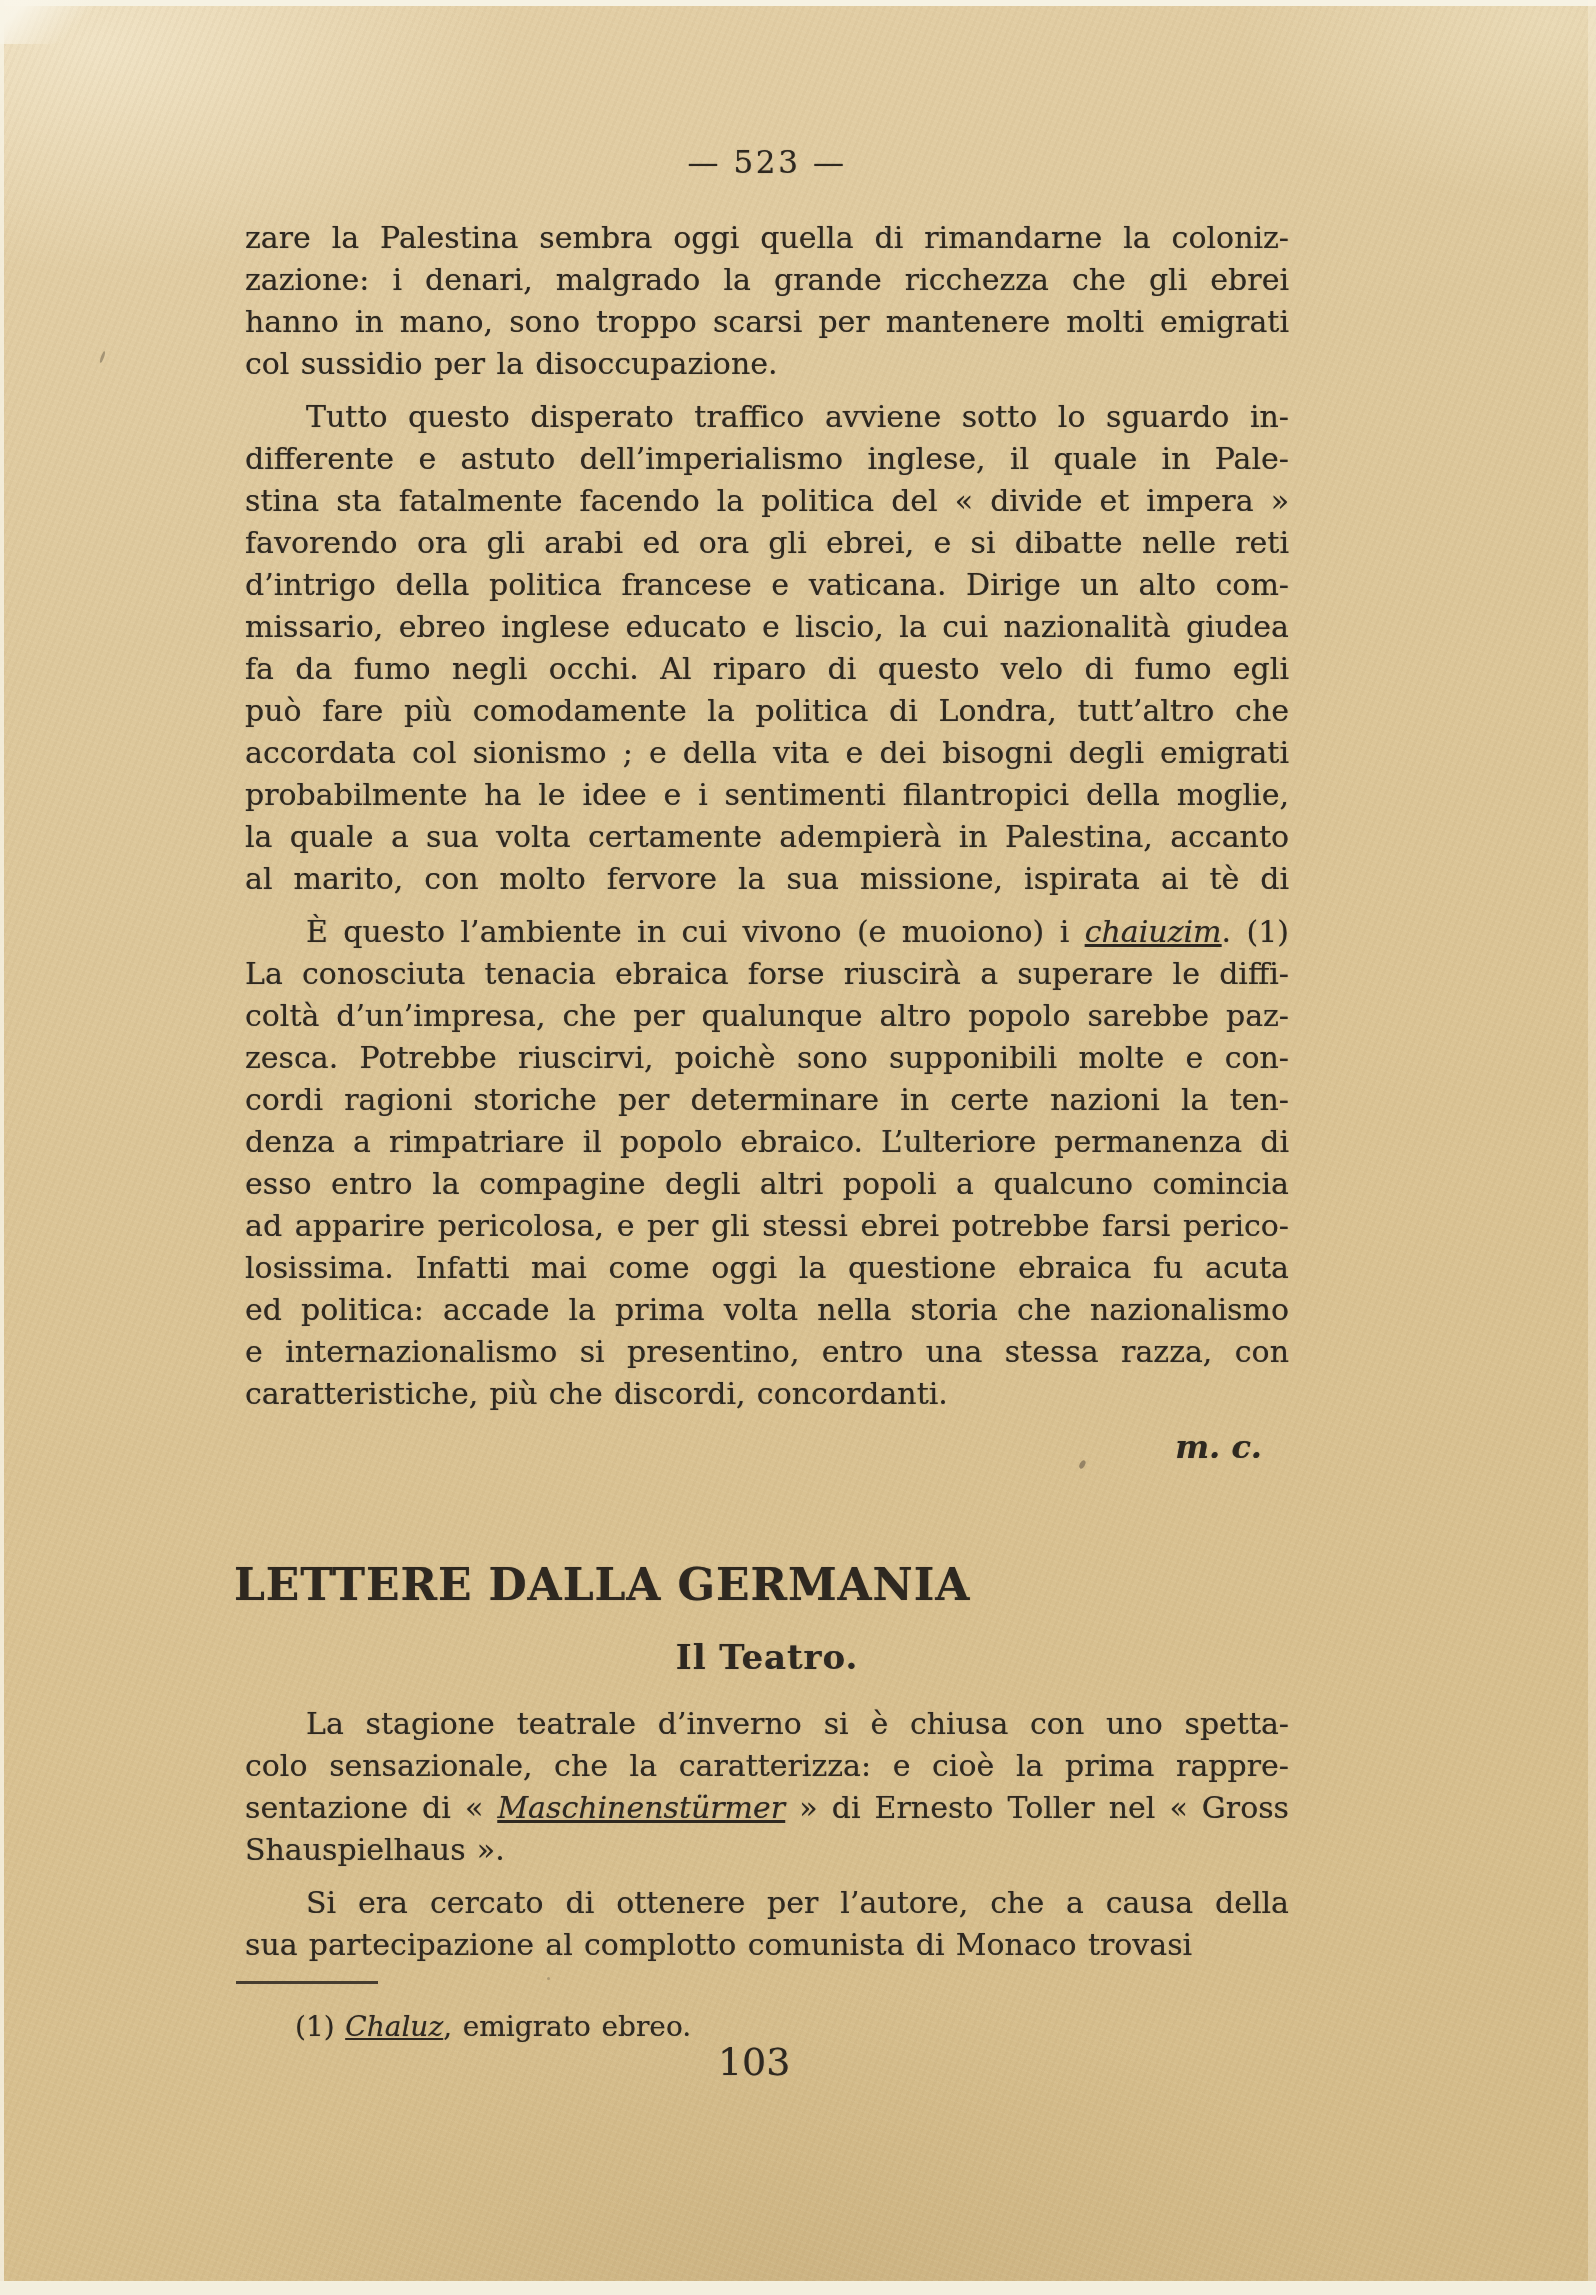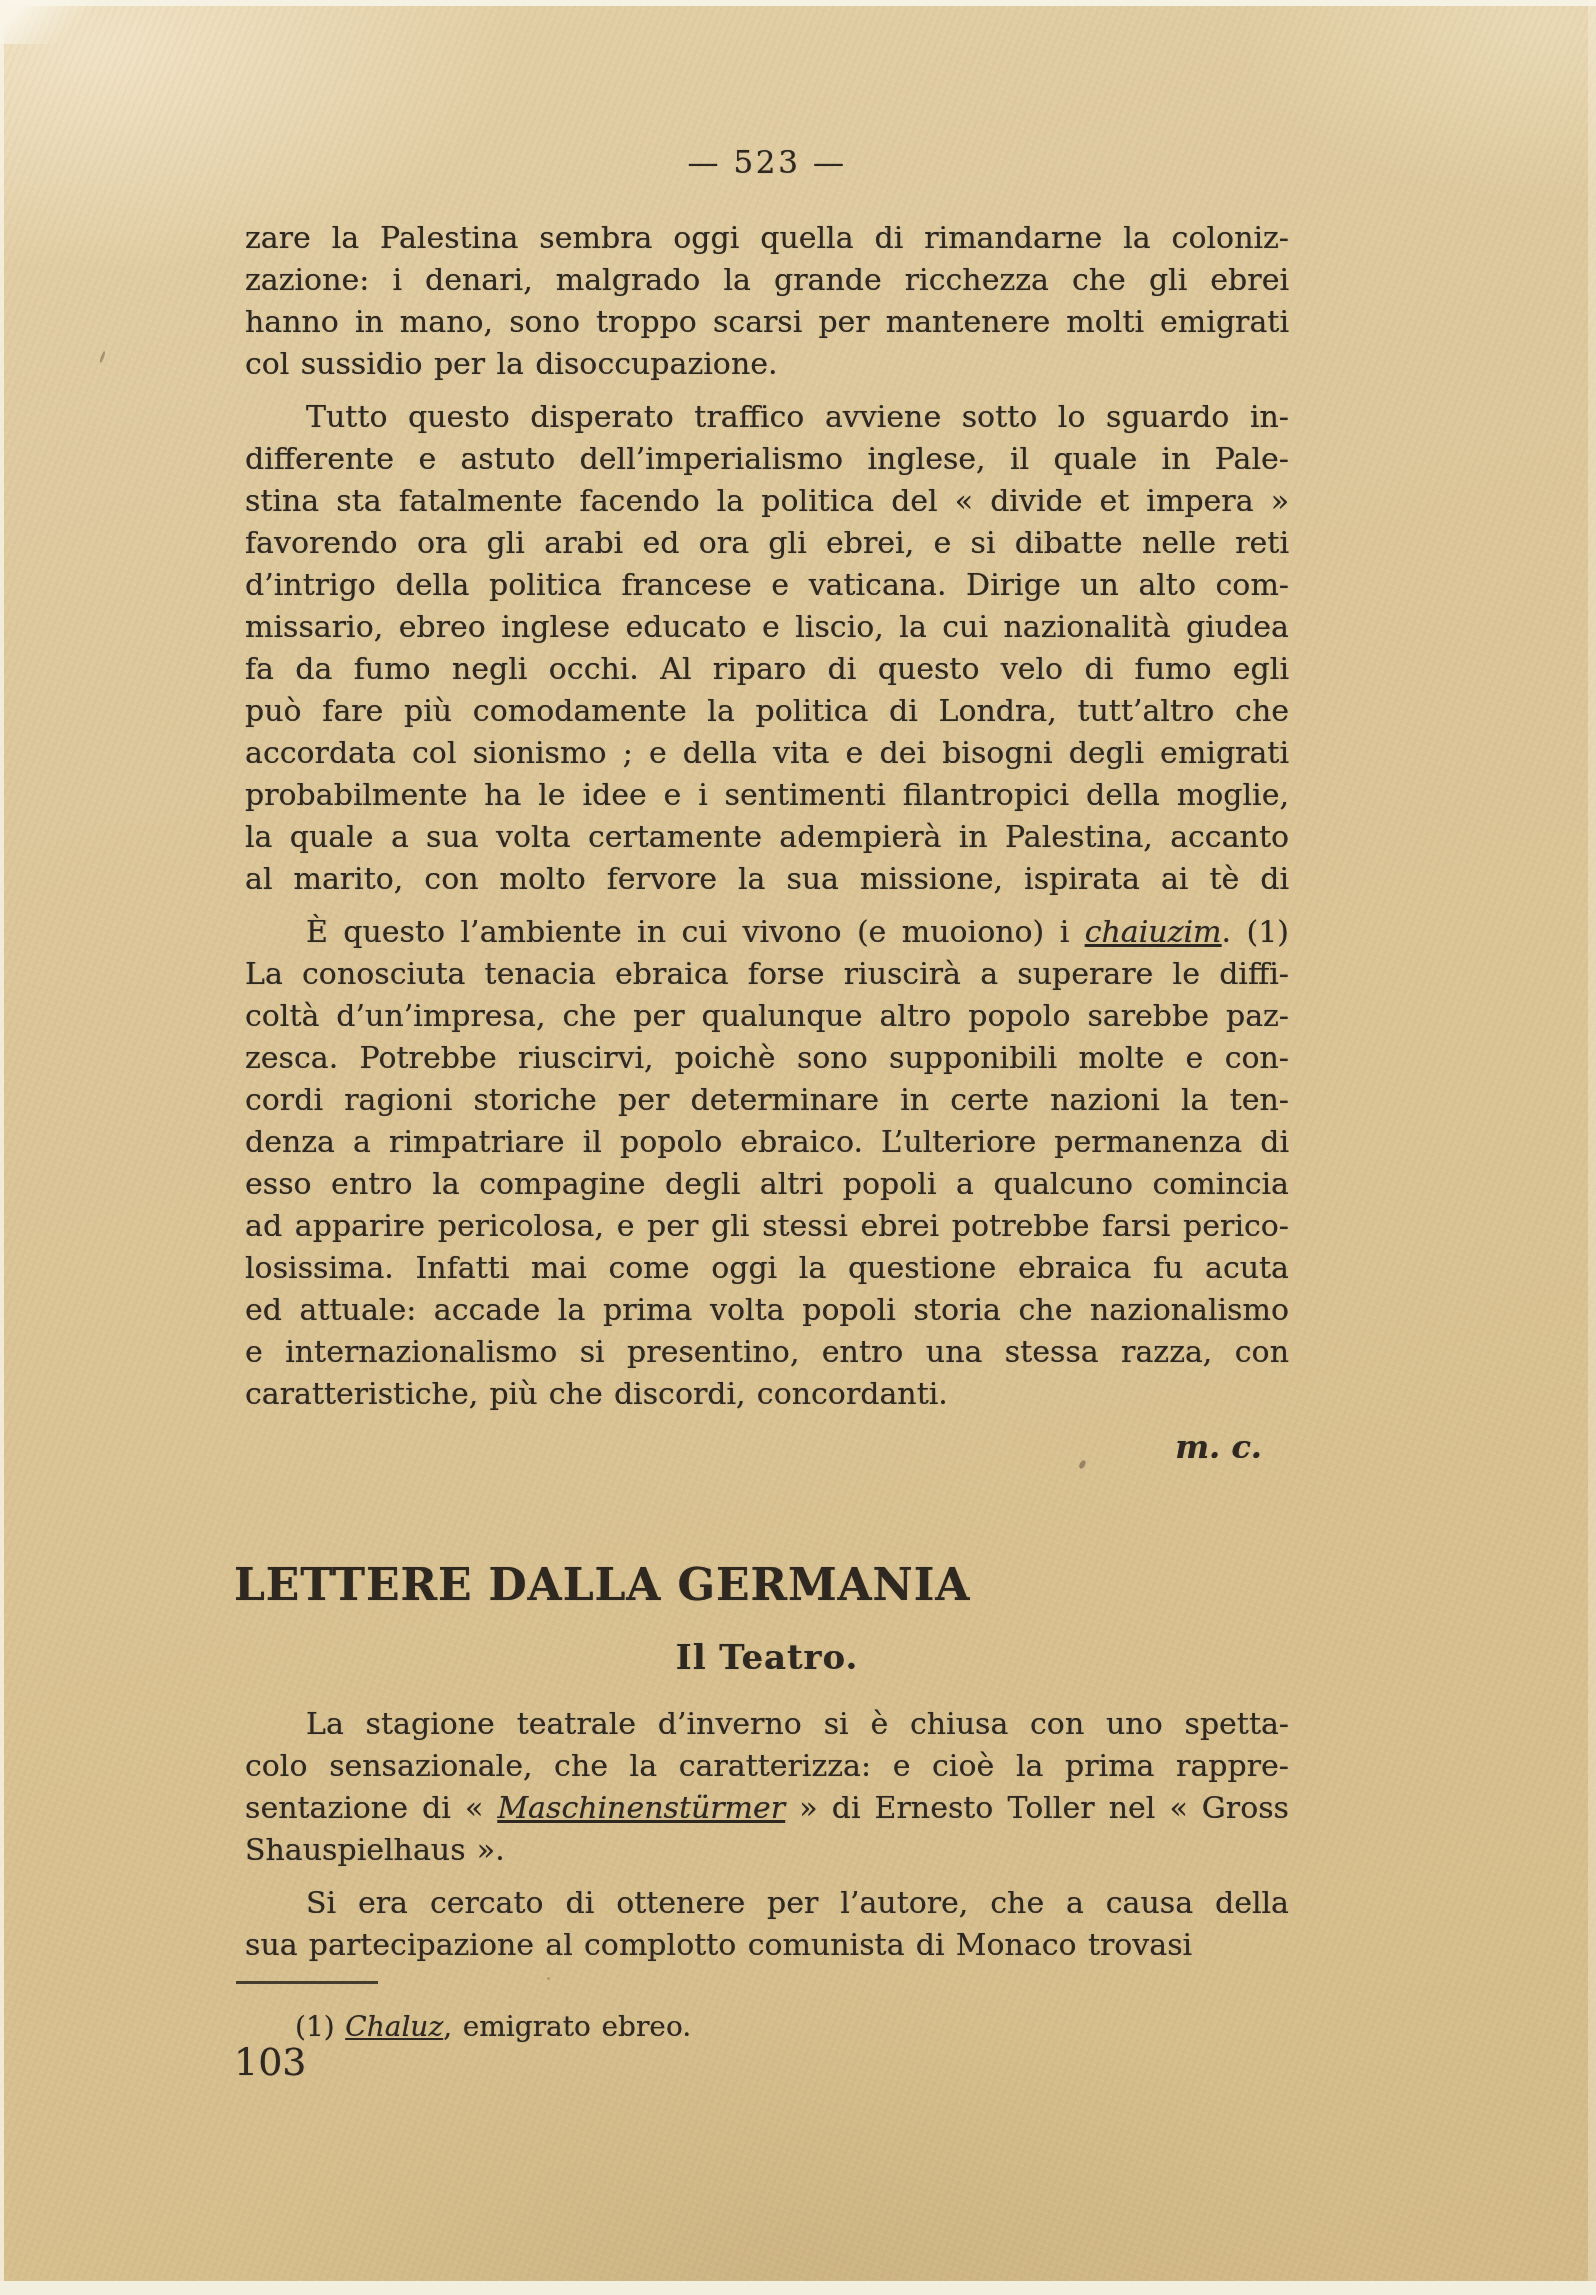--- a/index.html
+++ b/index.html
@@ -68,21 +68,21 @@
   .subheading {
     margin:29px 0 0 0; text-align:center;
     font-weight:bold; font-size:34px; line-height:39px; letter-spacing:0.9px;
   }
   .para.theatre-first { margin-top:25.6px; }
 
   .footnote-rule { margin:15.3px 0 0 1.7px; width:142px; height:3.4px; background:#453c30; }
   .footnote { margin-top:24px; font-size:28px; line-height:38px; }
   .footnote .tline { text-align:left; text-align-last:left; text-indent:61px; height:38px; }
 
-  .footer-num { margin-top:-3.4px; text-align:left; padding-right:25.6px; font-size:38px; line-height:38px; }
+  .footer-num { margin-top:-3.4px; text-align:center; padding-right:25.6px; font-size:38px; line-height:38px; }
 </style>
 </head>
 <body>
 
 <div class="page">
 
   <div class="edge-top"></div>
   <div class="corner-tl"></div>
   <div class="edge-left"></div>
   <div class="edge-right"></div>
@@ -122,21 +122,21 @@
     <div class="para indent">
         <div class="tline"><span>È questo l’ambiente in cui vivono (e muoiono) i </span><span class="it">chaiuzim</span><span>. (1)</span></div>
         <div class="tline"><span>La conosciuta tenacia ebraica forse riuscirà a superare le diffi-</span></div>
         <div class="tline"><span>coltà d’un’impresa, che per qualunque altro popolo sarebbe paz-</span></div>
         <div class="tline"><span>zesca. Potrebbe riuscirvi, poichè sono supponibili molte e con-</span></div>
         <div class="tline"><span>cordi ragioni storiche per determinare in certe nazioni la ten-</span></div>
         <div class="tline"><span>denza a rimpatriare il popolo ebraico. L’ulteriore permanenza di</span></div>
         <div class="tline"><span>esso entro la compagine degli altri popoli a qualcuno comincia</span></div>
         <div class="tline"><span>ad apparire pericolosa, e per gli stessi ebrei potrebbe farsi perico-</span></div>
         <div class="tline"><span>losissima. Infatti mai come oggi la questione ebraica fu acuta</span></div>
-        <div class="tline"><span>ed attuale: accade la prima volta popoli storia che nazionalismo</span></div>
+        <div class="tline"><span>ed politica: accade la prima volta nella storia che nazionalismo</span></div>
         <div class="tline"><span>e internazionalismo si presentino, entro una stessa razza, con</span></div>
         <div class="tline tlast"><span>caratteristiche, più che discordi, concordanti.</span></div>
       </div>
 
     <div class="signature">m. c.</div>
 
     <h2 class="heading">LETTERE DALLA GERMANIA</h2>
 
     <h3 class="subheading">Il Teatro.</h3>
 

